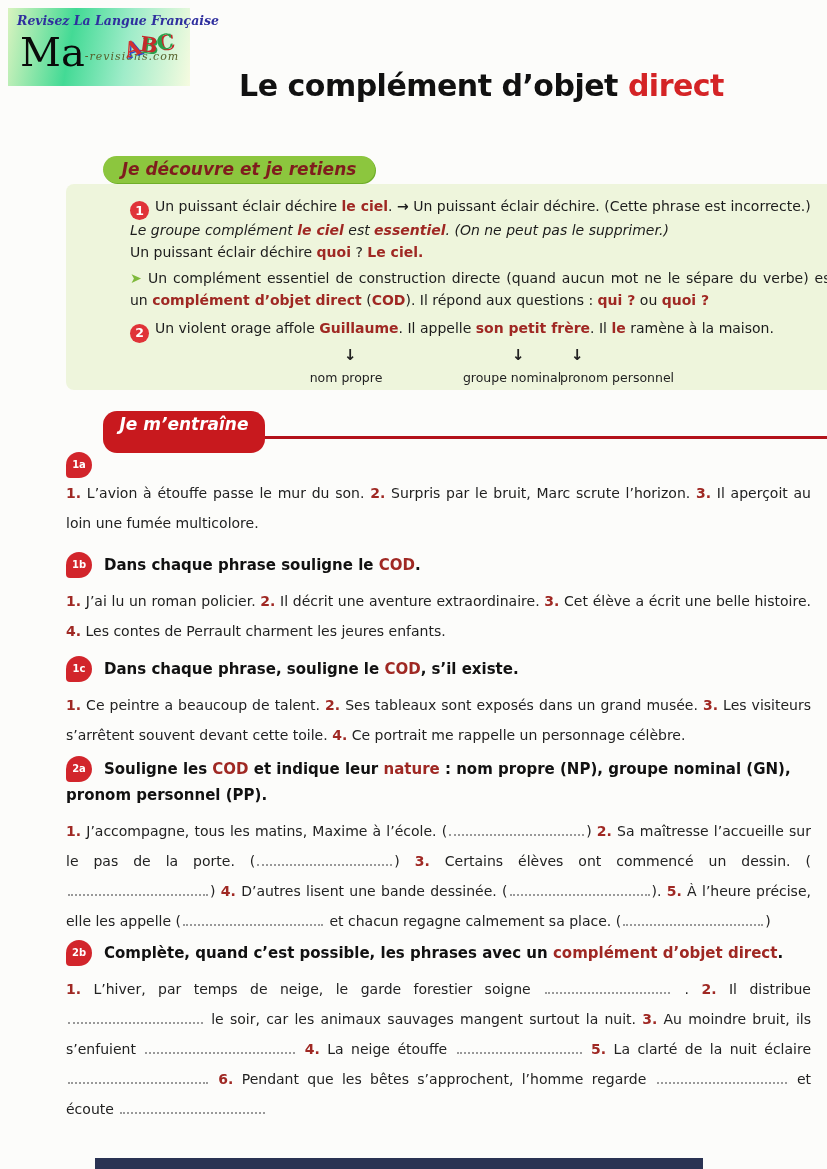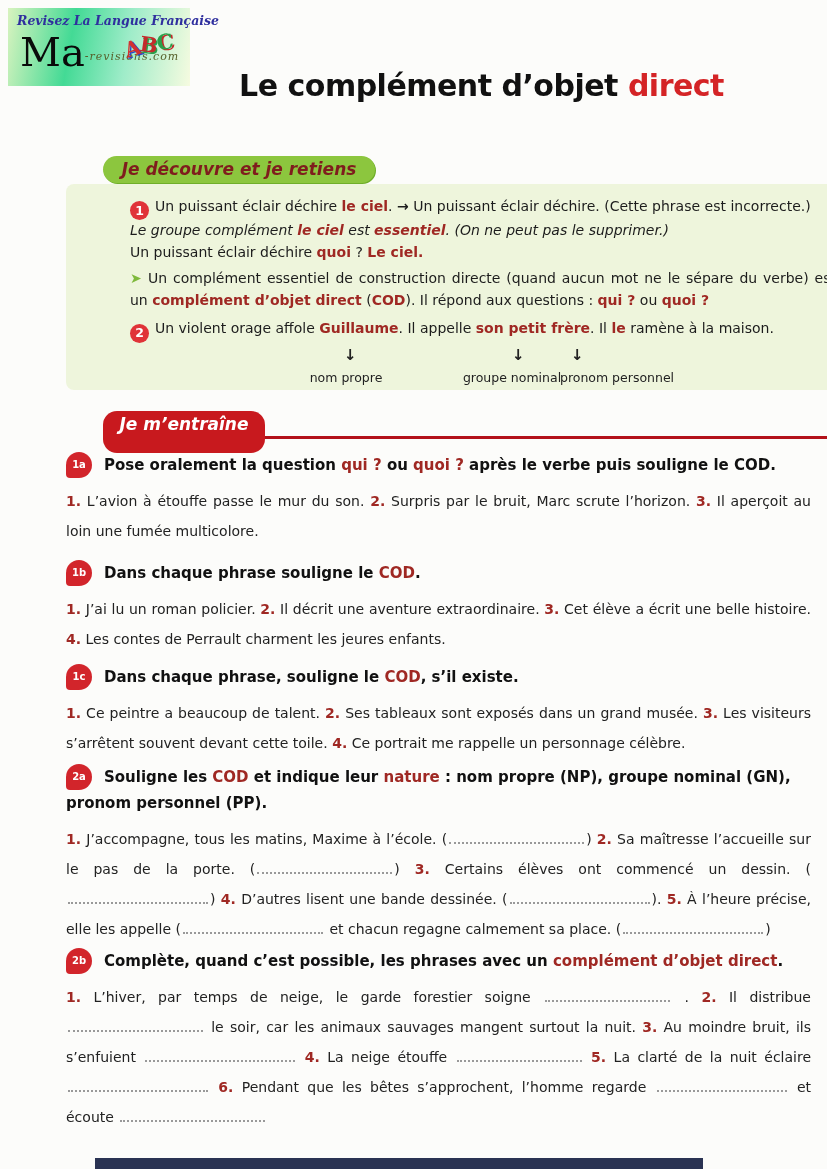--- a/index.html
+++ b/index.html
@@ -109,21 +109,20 @@
   </div>
 
   <div class="banner-red">Je m’entraîne</div>
   <div class="red-line"></div>
 
   <div class="exwrap">
 
     <section class="ex ex-1a">
       <div class="ex-head">
         <span class="badge">1a</span>
-        <span><span>Pose oralement la question </span><span class="dr">qui ?</span><span> ou </span><span class="dr">quoi ?</span><span> après le verbe puis souligne le COD.</span></span>
       </div>
       <div class="ex-body"><span class="dr">1.</span><span> L’avion à étouffe passe le mur du son. </span><span class="dr">2.</span><span> Surpris par le bruit, Marc scrute l’horizon. </span><span class="dr">3.</span><span> Il aperçoit au loin une fumée multicolore.</span></div>
     </section>
 
     <section class="ex ex-1b">
       <div class="ex-head">
         <span class="badge">1b</span>
         <span><span>Dans chaque phrase souligne le </span><span class="dr">COD</span><span>.</span></span>
       </div>
       <div class="ex-body"><span class="dr">1.</span><span> J’ai lu un roman policier. </span><span class="dr">2.</span><span> Il décrit une aventure extraordinaire. </span><span class="dr">3.</span><span> Cet élève a écrit une belle histoire. </span><span class="dr">4.</span><span> Les contes de Perrault charment les jeures enfants.</span></div>

